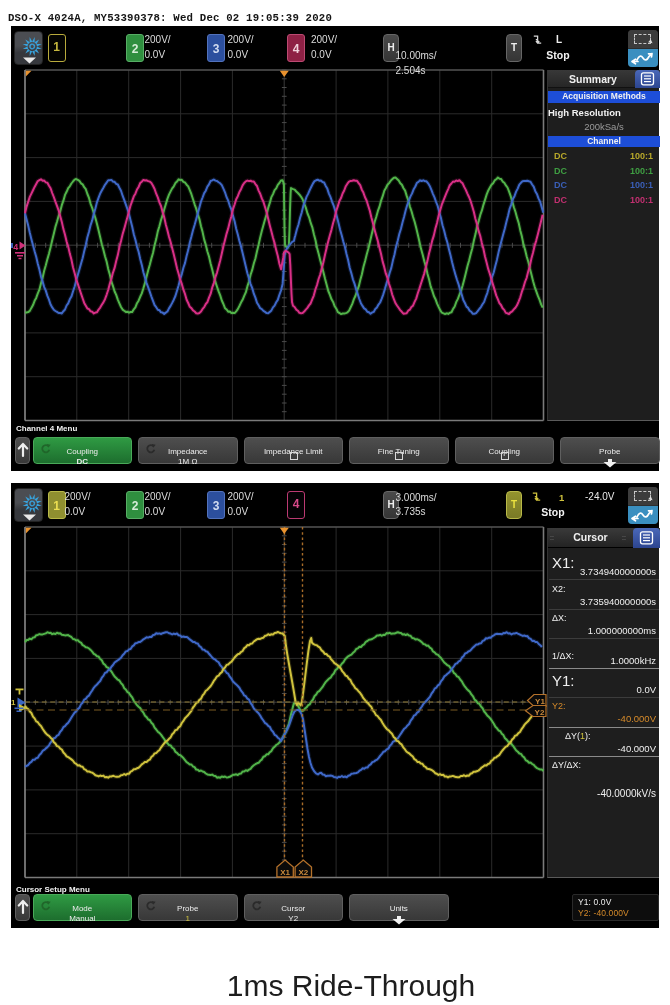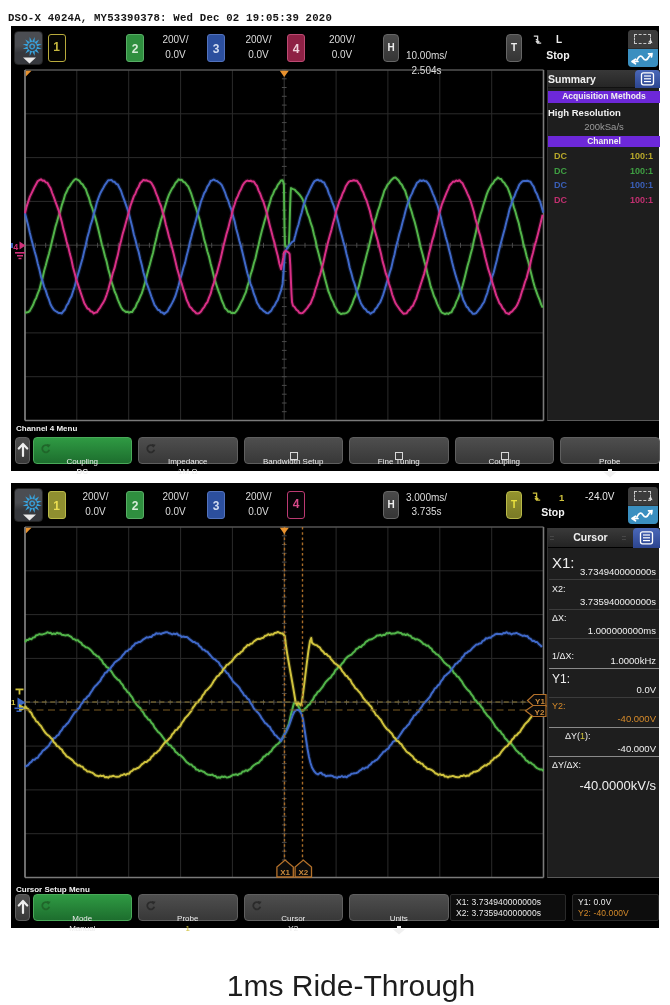--- a/index.html
+++ b/index.html
@@ -2,26 +2,26 @@
 <html><head><meta charset="utf-8"><style>
 *{margin:0;padding:0;box-sizing:border-box}
 body{width:670px;height:1005px;background:#fff;position:relative;overflow:hidden;font-family:"Liberation Sans",sans-serif}
 .abs{position:absolute}
 .scope{position:absolute;left:11px;width:648px;height:445px;background:#000}
 #s1{top:26px}#s2{top:483px}
 svg.wave{position:absolute;left:0;top:0}
 .toptext{position:absolute;left:8px;top:12px;font-family:"Liberation Mono",monospace;font-size:10.7px;font-weight:bold;color:#151515;letter-spacing:0.2px;white-space:pre}
 .caption{position:absolute;left:0;top:969px;width:702px;text-align:center;font-size:30px;color:#1d1d1d}
 .chbtn{position:absolute;top:8px;width:18px;height:28px;border-radius:3px;text-align:center;line-height:28px;font-size:12px;font-weight:bold}
-.chtxt{position:absolute;top:7px;width:62px;text-align:center;font-size:10px;color:#dcdcdc;line-height:14.5px}
+.chtxt{position:absolute;top:7px;width:62px;font-size:10px;color:#dcdcdc;line-height:14.5px}
 .hdrbtn{position:absolute;top:8px;width:16px;height:28px;border-radius:4px;background:linear-gradient(#4a4a4a,#353535);border:1px solid #666;color:#eee;text-align:center;line-height:26px;font-size:10px;font-weight:bold}
 .panel{position:absolute;left:536px;top:44px;width:112px;height:350.5px;background:#1e1e1e;border-bottom:1px solid #5a5a5a;border-left:1px solid #333}
-.pbar{position:absolute;left:0;width:112px;background:#6d28d9;color:#f0f0f0;text-align:center;font-size:8.5px;font-weight:bold}
+.pbar{position:absolute;left:0;width:112px;background:#1d4ed8;color:#f0f0f0;text-align:center;font-size:8.5px;font-weight:bold}
 .mbtn{position:absolute;top:411px;height:26.5px;width:99.5px;border-radius:4px;background:linear-gradient(#4e4e4e,#383838);border:1px solid #5f5f5f;color:#ececec;text-align:center;font-size:8px}
-.mbtn .l1{margin-top:19px;line-height:9px}
+.mbtn .l1{margin-top:9px;line-height:9px}
 .mbtn .l2{line-height:11px;font-size:8px}
 .mbtn.green{background:linear-gradient(#2f9a43,#1d6e2e);border:1px solid #49aa59}
 .chk{position:absolute;left:45px;top:14px;width:8px;height:8px;border:1px solid #d8d8d8;background:transparent}
 .menulabel{position:absolute;color:#f2f2f2;font-size:8px;font-weight:bold}
 </style></head><body>
 <div class="toptext">DSO-X 4024A, MY53390378: Wed Dec 02 19:05:39 2020</div>
 <div class="scope" id="s1">
     <svg class="wave" width="648" height="445" viewBox="0 0 648 445">
       <clipPath id="clip1">
         <rect x="13.0" y="43.0" width="520.5" height="352.5"></rect>
@@ -203,21 +203,21 @@
       <div class="abs" style="left:0;top:0;width:30px;height:18px;border-radius:4px 4px 0 0;background:#3c3c3c">
         <div class="abs" style="left:6px;top:3.5px;width:17px;height:10px;border:1px dashed #c8c8c8"></div>
         <div class="abs" style="left:21px;top:10px;width:0;height:0;border-left:4px solid #dedede;border-top:2.5px solid transparent;border-bottom:2.5px solid transparent;transform:rotate(40deg)"></div>
       </div>
       <div class="abs" style="left:0;top:18.5px;width:30px;height:18.5px;border-radius:0 0 4px 4px;background:#3a8fc0"><svg width="30" height="18.5">
           <path d="M4,12.5 L10,12.5 M4,12.5 L7.5,10.2 M4,12.5 L7.5,14.8 M9,11 Q12,4.5 15,9 Q18,13.5 21,7.5 L24,4.5 M24,4.5 L20.5,4.8 M24,4.5 L23.5,8" stroke="#fff" stroke-width="1.7" fill="none" stroke-linecap="round"></path>
         </svg></div>
     </div>
     <div class="panel">
       <div class="abs" style="left:0;top:0;width:112px;height:18px;background:linear-gradient(#383838,#262626);border-bottom:1px solid #111">
-        <div class="abs" style="left:0;top:2.5px;width:90px;font-size:10.5px;font-weight:bold;color:#f0f0f0">Summary</div>
+        <div class="abs" style="left:0;top:2.5px;width:90px;text-align:center;font-size:10.5px;font-weight:bold;color:#f0f0f0">Summary</div>
         <div class="abs" style="left:87px;top:0;width:25px;height:18px;background:linear-gradient(#4a68b8,#2c4590);border-radius:4px 4px 0 0"><svg width="25" height="18">
             <rect x="6.5" y="2.8" width="12" height="12" rx="2" fill="none" stroke="#fff" stroke-width="1.3"></rect>
             <line x1="9" y1="6" x2="16" y2="6" stroke="#fff" stroke-width="1.2"></line>
             <line x1="9" y1="8.8" x2="16" y2="8.8" stroke="#fff" stroke-width="1.2"></line>
             <line x1="9" y1="11.6" x2="16" y2="11.6" stroke="#fff" stroke-width="1.2"></line>
           </svg></div>
       </div>
       <div class="pbar" style="top:21px;height:11.5px;line-height:11.5px">Acquisition Methods</div>
       <div class="abs" style="left:0;top:36.5px;width:112px;text-align:left;font-size:9.5px;font-weight:bold;color:#f2f2f2">High Resolution</div>
       <div class="abs" style="left:0;top:51px;width:112px;text-align:center;font-size:9.5px;color:#9a9a9a">200kSa/s</div>
@@ -245,21 +245,21 @@
     </div>
     <div class="mbtn" style="left:127px">
       <svg class="abs" style="left:6px;top:5px" width="11" height="11">
         <path d="M8.7,3.5 A3.6,3.6 0 1 0 9.3,6.8" stroke="#2b2b2b" stroke-width="1.8" fill="none"></path>
         <polygon points="6.8,1 10.7,1.8 8.2,4.8" fill="#2b2b2b"></polygon>
       </svg>
       <div class="l1">Impedance</div>
       <div class="l2">1M Ω</div>
     </div>
     <div class="mbtn" style="left:232.5px">
-      <div class="l1">Bandwidth Setup</div>
+      <div class="l1">Impedance Limit</div>
       <div class="chk"></div>
     </div>
     <div class="mbtn" style="left:338px">
       <div class="l1">Fine Tuning</div>
       <div class="chk"></div>
     </div>
     <div class="mbtn" style="left:443.5px">
       <div class="l1">Coupling</div>
       <div class="chk"></div>
     </div>
@@ -485,28 +485,28 @@
           </svg></div>
       </div>
       <div class="abs" style="left:4px;top:26.6px;font-size:15px;color:#f0f0f0">X1:</div>
       <div class="abs" style="right:3px;top:38.6px;font-size:9.5px;color:#f0f0f0;white-space:nowrap">3.734940000000s</div>
       <div class="abs" style="left:4px;top:56.0px;font-size:9px;color:#f0f0f0">X2:</div>
       <div class="abs" style="right:3px;top:68.0px;font-size:9.5px;color:#f0f0f0;white-space:nowrap">3.735940000000s</div>
       <div class="abs" style="left:4px;top:85.5px;font-size:9px;color:#f0f0f0">ΔX:</div>
       <div class="abs" style="right:3px;top:97.5px;font-size:9.5px;color:#f0f0f0;white-space:nowrap">1.000000000ms</div>
       <div class="abs" style="left:4px;top:123px;font-size:9px;color:#f0f0f0">1/ΔX:</div>
       <div class="abs" style="right:3px;top:127.0px;font-size:9.5px;color:#f0f0f0;white-space:nowrap">1.0000kHz</div>
-      <div class="abs" style="left:4px;top:144.4px;font-size:12px;color:#f0f0f0">Y1:</div>
+      <div class="abs" style="left:4px;top:144.4px;font-size:15px;color:#f0f0f0">Y1:</div>
       <div class="abs" style="right:3px;top:156.4px;font-size:9.5px;color:#f0f0f0;white-space:nowrap">0.0V</div>
       <div class="abs" style="left:4px;top:173.8px;font-size:9px;color:#d58a2a">Y2:</div>
       <div class="abs" style="right:3px;top:185.8px;font-size:9.5px;color:#d58a2a;white-space:nowrap">-40.000V</div>
       <div class="abs" style="left:17px;top:203.3px;font-size:9px;color:#f0f0f0">ΔY(<span style="color:#cfc23d">1</span>):</div>
       <div class="abs" style="right:3px;top:215.3px;font-size:9.5px;color:#f0f0f0;white-space:nowrap">-40.000V</div>
       <div class="abs" style="left:4px;top:232.7px;font-size:9px;color:#f0f0f0">ΔY/ΔX:</div>
-      <div class="abs" style="right:3px;top:250px;font-size:13px;color:#f0f0f0;white-space:nowrap">-40.0000kV/s</div>
+      <div class="abs" style="right:3px;top:260px;font-size:10px;color:#f0f0f0;white-space:nowrap">-40.0000kV/s</div>
       <div class="abs" style="left:1px;top:51.9px;width:110px;height:1px;background:#3c3c3c"></div>
       <div class="abs" style="left:1px;top:81.3px;width:110px;height:1px;background:#3c3c3c"></div>
       <div class="abs" style="left:1px;top:110.8px;width:110px;height:1px;background:#3c3c3c"></div>
       <div class="abs" style="left:1px;top:140.2px;width:110px;height:1px;background:#8a8a8a"></div>
       <div class="abs" style="left:1px;top:169.7px;width:110px;height:1px;background:#3c3c3c"></div>
       <div class="abs" style="left:1px;top:199.2px;width:110px;height:1px;background:#8a8a8a"></div>
       <div class="abs" style="left:1px;top:228.6px;width:110px;height:1px;background:#8a8a8a"></div>
     </div>
     <div class="menulabel" style="left:5px;top:402px">Cursor Setup Menu</div>
     <div class="abs" style="left:4px;top:411px;width:15px;height:26.5px;border-radius:4px;background:linear-gradient(#4e4e4e,#383838);border:1px solid #5f5f5f"><svg width="14" height="25">
@@ -536,15 +536,14 @@
       <div class="l1">Cursor</div>
       <div class="l2">Y2</div>
     </div>
     <div class="mbtn" style="left:338px">
       <div class="l1">Units</div>
       <div style="margin-top:3px"><svg width="16" height="9" style="vertical-align:top">
           <rect x="6" y="0" width="4" height="3.5" fill="#f0f0f0"></rect>
           <polygon points="1.5,3 14.5,3 8,8.5" fill="#f0f0f0"></polygon>
         </svg></div>
     </div>
-    <div class="abs" style="left:439px;top:411px;width:116px;height:26.5px;background:#0d0d0d;border:1px solid #2a2a2a;border-radius:2px;font-size:8.5px;color:#ececec;padding:2px 0 0 5px;line-height:11px;letter-spacing:0.1px">X1: 3.734940000000s<br>X2: 3.735940000000s</div>
     <div class="abs" style="left:561px;top:411px;width:87px;height:26.5px;background:#0d0d0d;border:1px solid #2a2a2a;border-radius:2px;font-size:8.5px;padding:2px 0 0 5px;line-height:11px;letter-spacing:0.1px"><span style="color:#ececec">Y1: 0.0V</span><br><span style="color:#d58a2a">Y2: -40.000V</span></div>
   </div>
 <div class="caption">1ms Ride-Through</div>
 </body></html>

